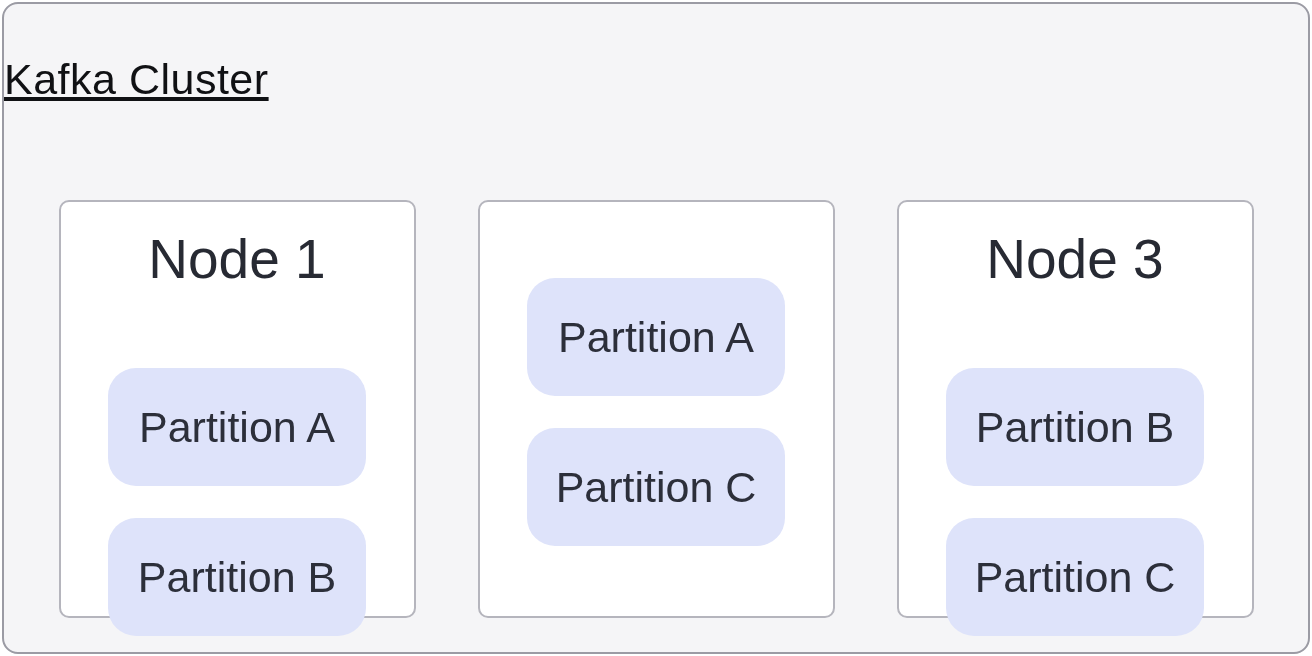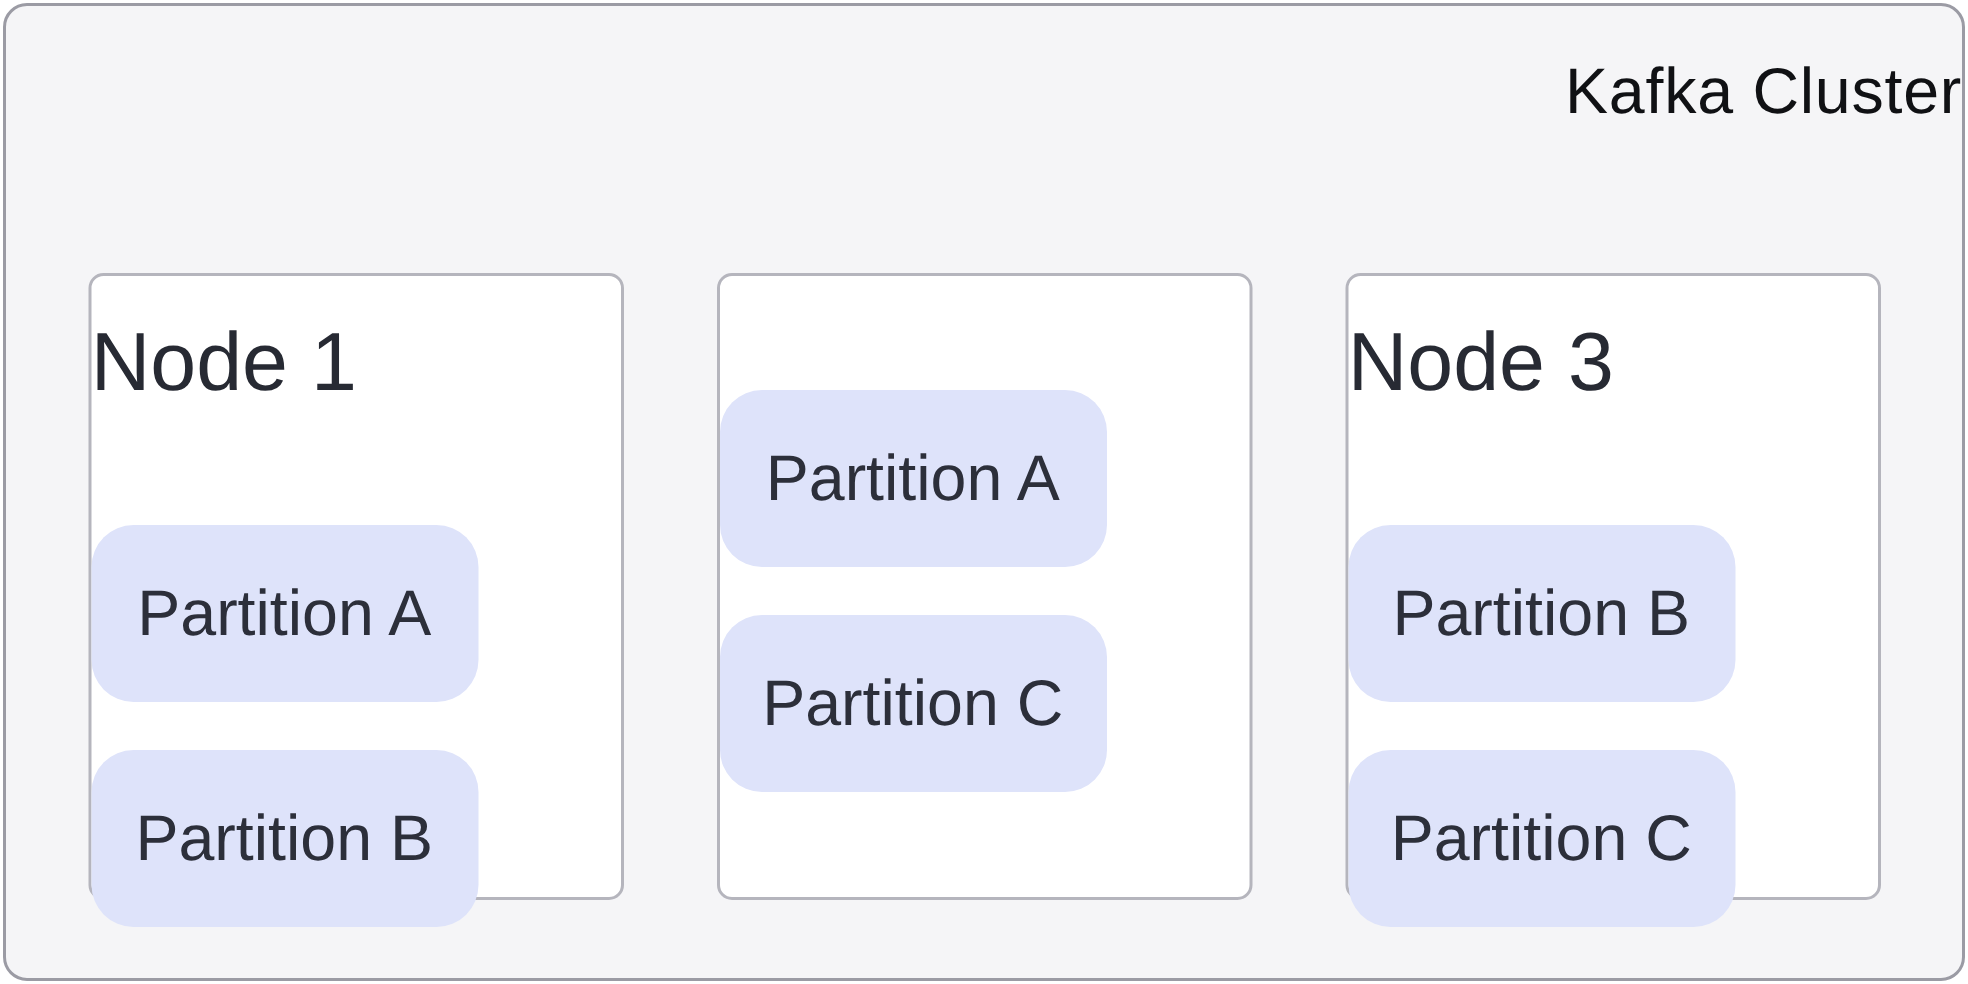--- a/index.html
+++ b/index.html
@@ -22,43 +22,44 @@
     overflow: hidden;
   }
   .cluster {
     position: absolute;
     left: 2px; top: 2px; right: 2px; bottom: 2px;
     background: var(--cluster-bg);
     border: 2px solid var(--cluster-border);
     border-radius: 16px;
   }
   .cluster-title {
-    margin-top: 30px;
-    text-align: right;
+    margin-top: 48px;
+    text-align: left;
     font-size: 43px;
     line-height: 54px;
     font-weight: 400;
     color: var(--cluster-title-text);
     letter-spacing: 0.5px;
+    text-decoration: underline;
   }
   .nodes {
     margin-top: 94px;
     display: flex;
     justify-content: center;
     gap: 62px;
   }
   .node-card {
     width: 357px;
     height: 418px;
     background: var(--card-bg);
     border: 2px solid var(--card-border);
     border-radius: 10px;
     display: flex;
     flex-direction: column;
-    align-items: flex-start;
+    align-items: center;
   }
   .node-title {
     margin-top: 24px;
     font-size: 55px;
     line-height: 66px;
     font-weight: 400;
     color: var(--node-title-text);
     text-align: center;
   }
   .pills {

